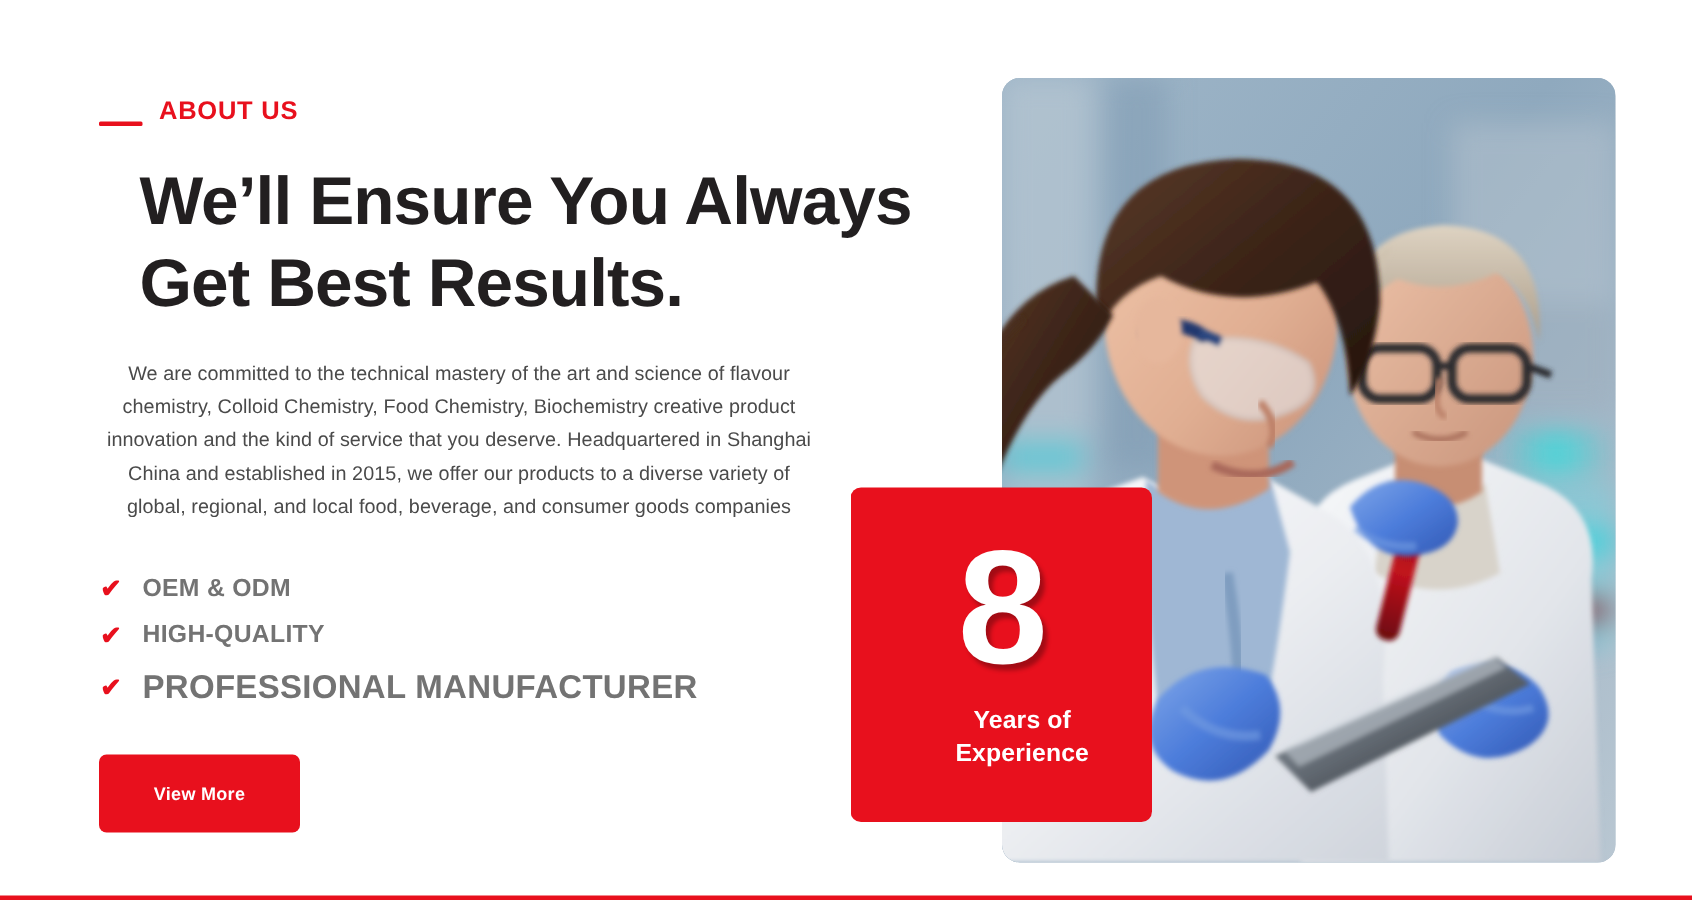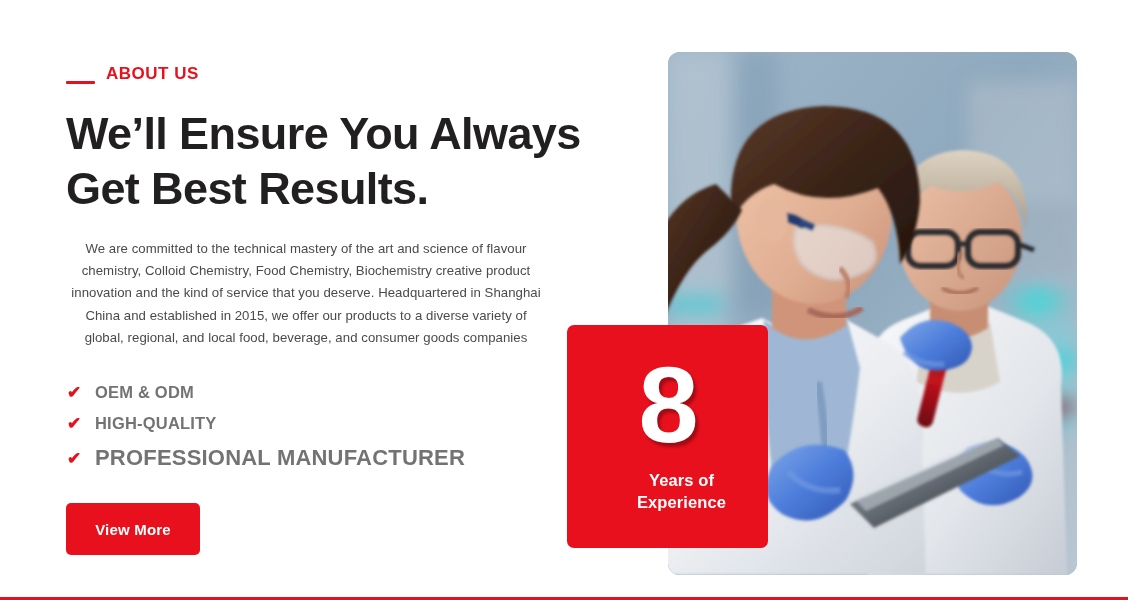--- a/index.html
+++ b/index.html
@@ -25,21 +25,21 @@
 
   .headline {
     margin-top:22px;
     color:#221f20;
     font-size:45px;
     font-weight:bold;
     line-height:55px;
     letter-spacing:-.6px;
     width:560px;
   }
-  .headline .hl-line { display:block; }
+  .headline .hl-line { display:block;margin-left:27px; }
 
   .body-copy {
     margin-top:22px;
     width:480px;
     color:#4a4a4a;
     font-size:13.2px;
     line-height:22.2px;
     letter-spacing:.05px;
     text-align:center;
   }
@@ -59,21 +59,21 @@
   }
   .feature-item.f-3 .feature-label { font-size:22px;text-align:right; }
 
   .view-more {
     display:inline-flex; align-items:center; justify-content:center;
     margin-top:32px;
     width:134px; height:52px;
     background:#E8101D; color:#ffffff;
     border:none; border-radius:5px;
     font-family:"Liberation Sans", sans-serif;
-    font-size:15px; font-weight:bold; letter-spacing:.2px;
+    font-size:12px; font-weight:bold; letter-spacing:.2px;
     cursor:pointer;
   }
 
   
   .photo {
     position:absolute; left:668px; top:52px;
     width:409px; height:523px;
     border-radius:12px; overflow:hidden;
     background:#9fb3c4;
   }

